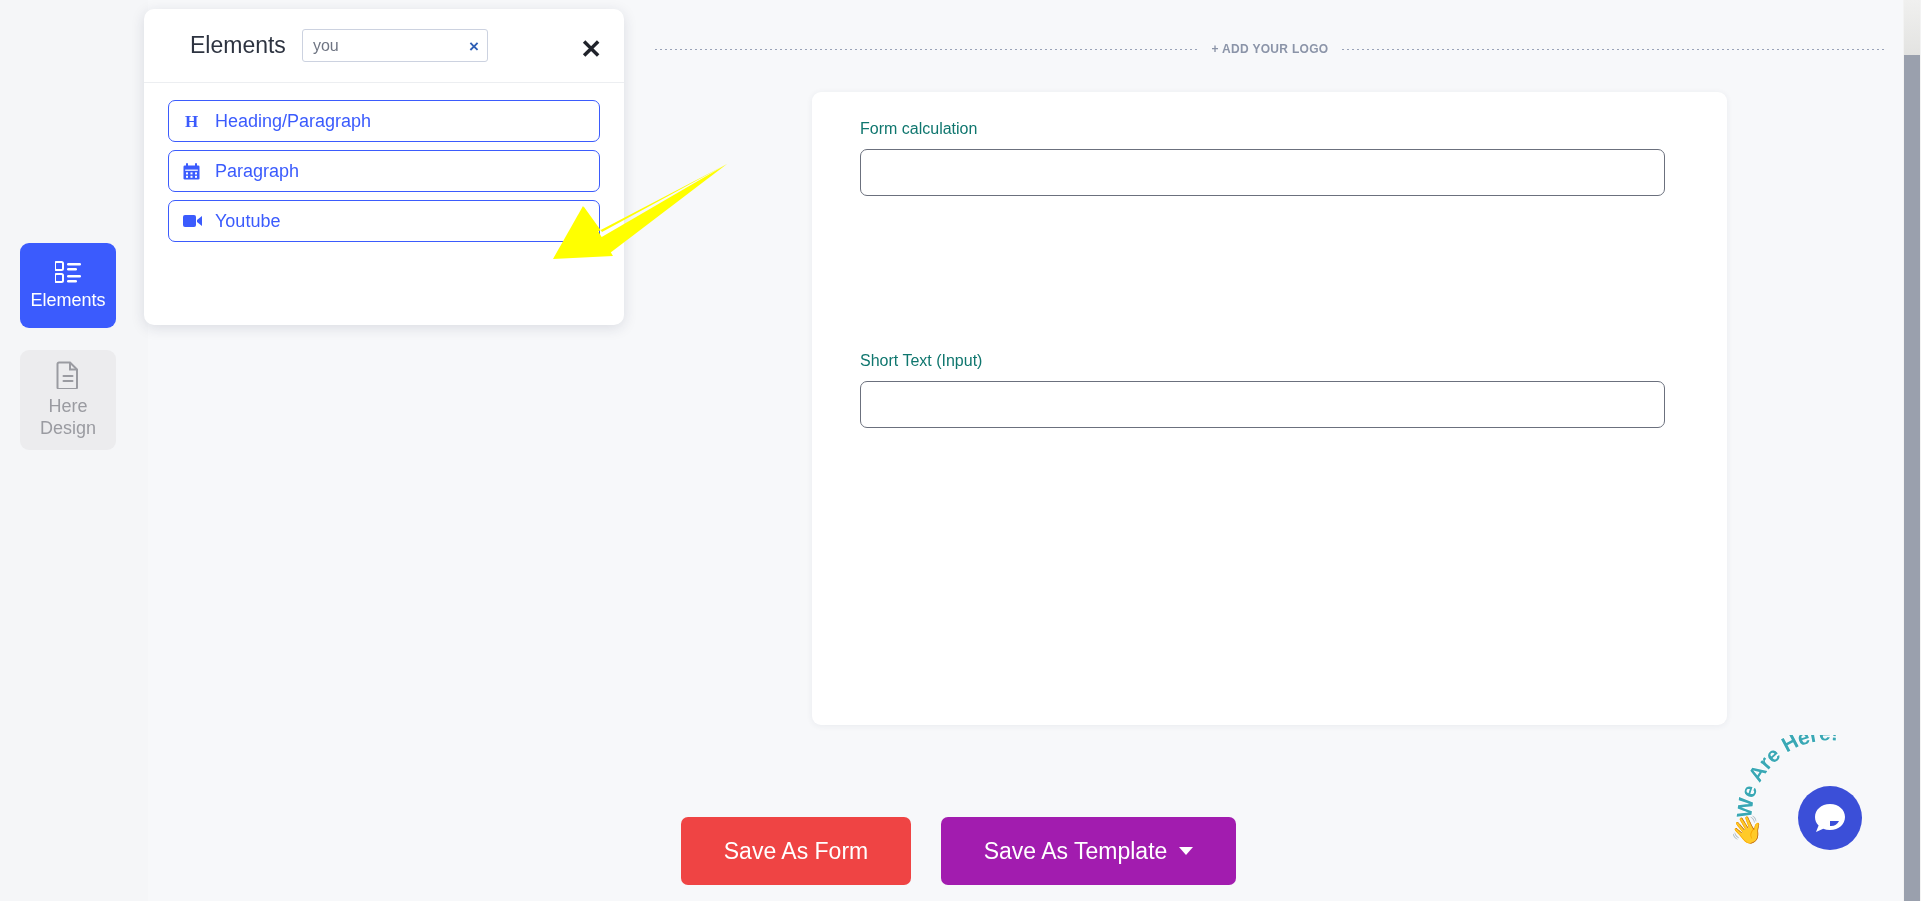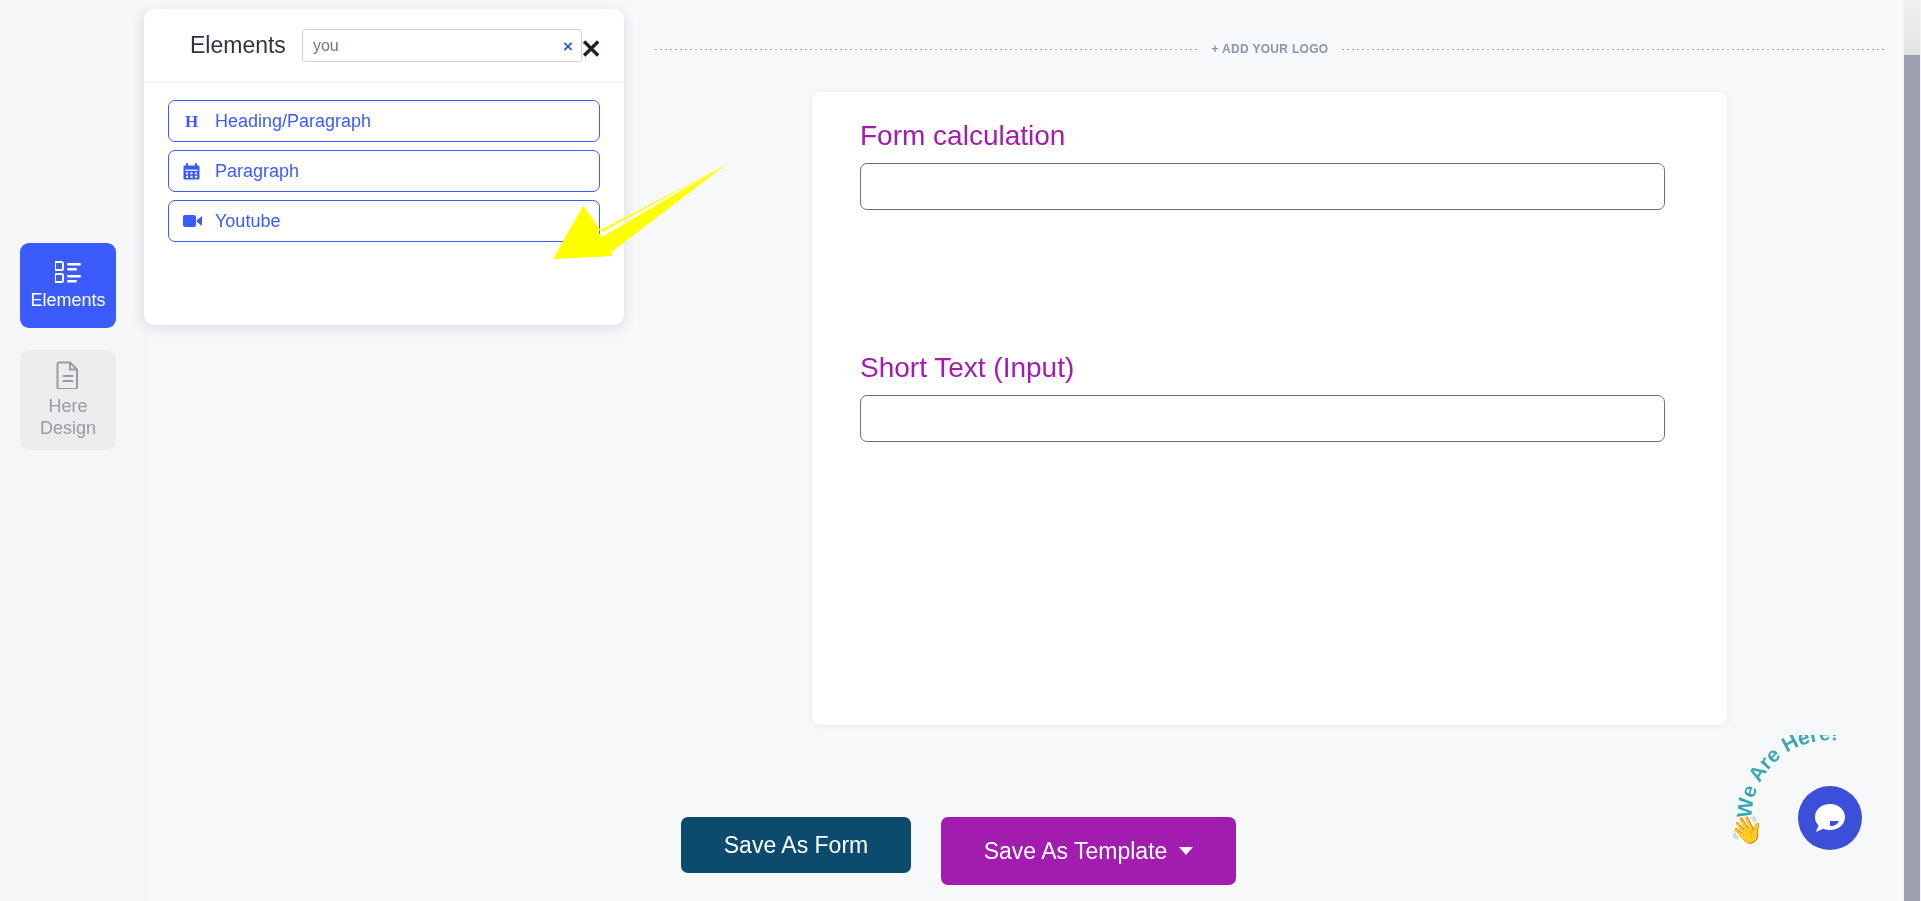--- a/index.html
+++ b/index.html
@@ -51,21 +51,21 @@
     z-index: 20;
   }
   .panel-head {
     height: 74px; display: flex; align-items: center;
     padding: 0 0 0 46px;
     border-bottom: 1px solid #eceef1;
   }
   .panel-title { font-size: 23px; color: #2d3340; white-space: nowrap; }
   .search-wrap {
     position: relative; margin-left: 16px;
-    width: 280px; height: 33px;
+    width: 186px; height: 33px;
   }
   .search-input {
     width: 100%; height: 100%;
     border: 1px solid #ccd2e0; border-radius: 3px;
     padding: 0 30px 0 10px;
     font-size: 16px; color: #6f7583;
     font-family: "Liberation Sans", sans-serif;
     outline: none; background: #fff;
   }
   .search-clear {
@@ -115,40 +115,40 @@
 
   .form-card {
     position: absolute; left: 812px; top: 92px;
     width: 915px; height: 633px;
     background: #ffffff; border-radius: 9px;
     box-shadow: 0 1px 6px rgba(40,50,80,.07);
     padding: 0;
   }
   .field { position: absolute; left: 48px; width: 805px; }
   .field-label {
-    font-size: 28px; color: #a21caf; margin-bottom: 11px;
+    font-size: 16px; color: #0f766e; margin-bottom: 11px;
   }
   .field-input {
     width: 805px; height: 47px;
     border: 1px solid #6b707d; border-radius: 7px;
     background: #ffffff;
   }
 
   
   .footer-btns {
     position: absolute; left: 681px; top: 817px;
     display: flex; align-items: flex-start; gap: 30px;
   }
   .btn {
     border: none; border-radius: 7px; cursor: pointer;
     font-size: 23px; color: #ffffff;
     font-family: "Liberation Sans", sans-serif;
     display: flex; align-items: center; justify-content: center;
   }
-  .btn-primary { width: 230px; height: 56px; background: #0c4a6e; }
+  .btn-primary { width: 230px; height: 68px; background: #ef4444; }
   .btn-secondary { width: 295px; height: 68px; background: #a21caf; }
   .caret {
     display: inline-block; margin-left: 12px;
     border-left: 7px solid transparent;
     border-right: 7px solid transparent;
     border-top: 8px solid #ffffff;
   }
 
   
   .arrow-svg { position: absolute; left: 540px; top: 150px; z-index: 30; }

